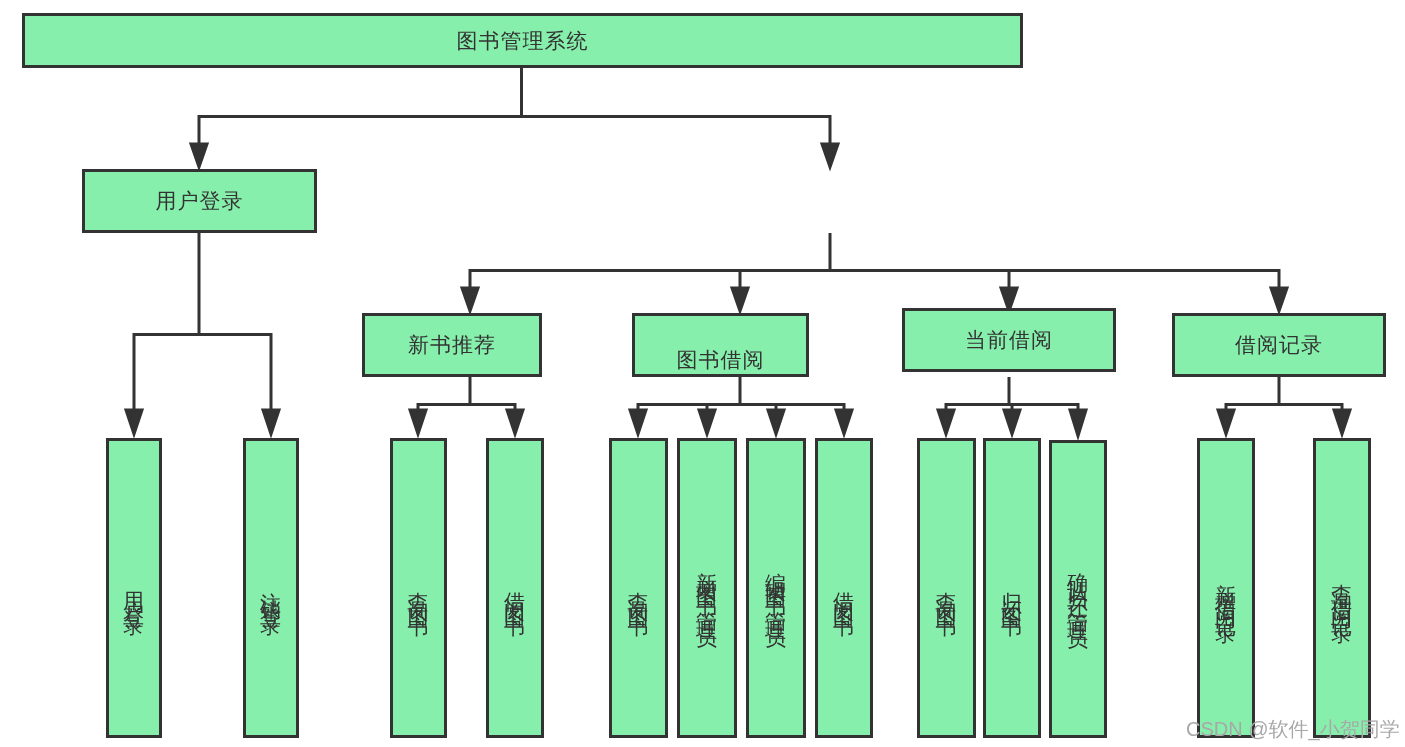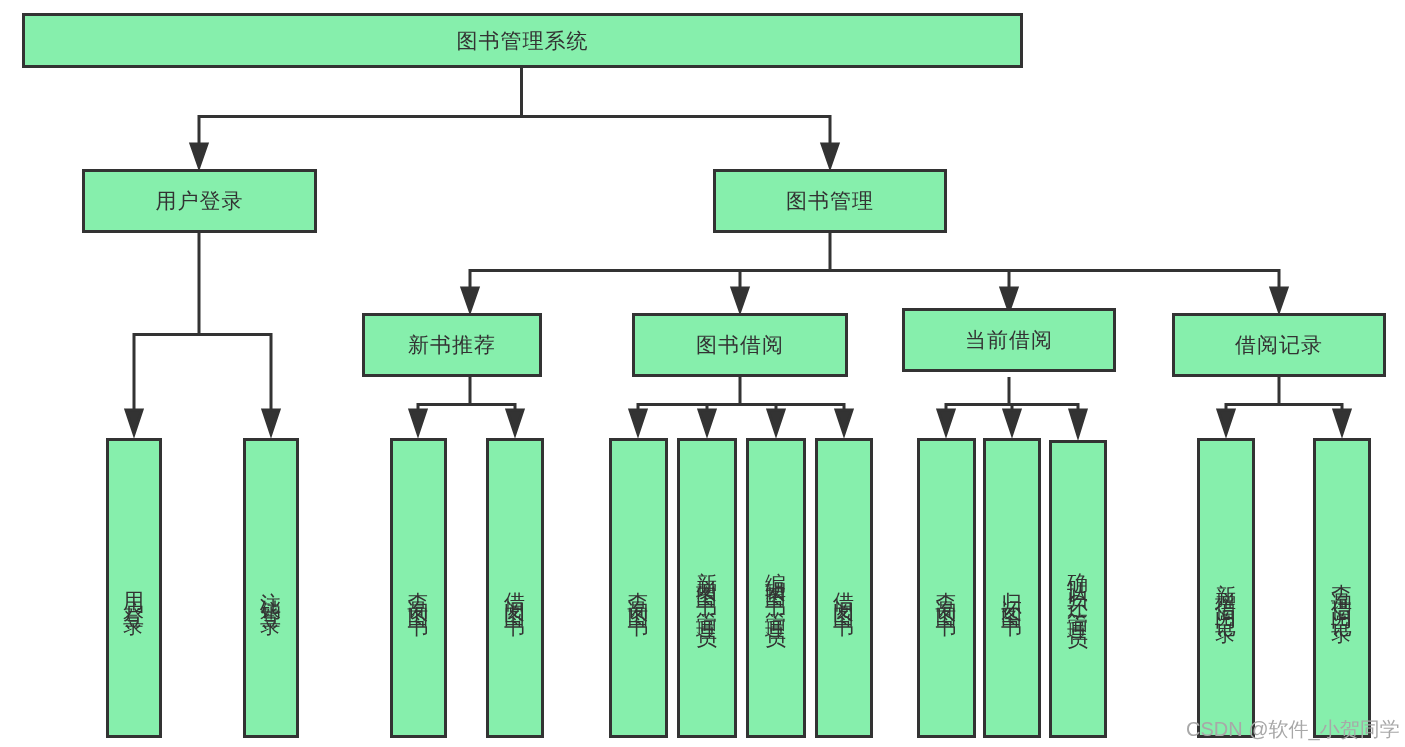--- a/index.html
+++ b/index.html
@@ -45,21 +45,21 @@
     text-align: center;
     padding-top: 6px;
   }
   
   .n-root      { left: 22px;  top: 13px;  width: 1001px; height: 55px; }
   
   .n-l2-0      { left: 82px;  top: 169px; width: 235px;  height: 64px; }
   .n-l2-1      { left: 713px; top: 169px; width: 234px;  height: 64px; }
   
   .n-l3-0      { left: 362px;  top: 313px; width: 180px; height: 64px; }
-  .n-l3-1      { left: 632px;  top: 313px; width: 216px; height: 64px; }
+  .n-l3-1      { left: 632px;  top: 313px; width: 177px; height: 64px; align-items: flex-end; }
   .n-l3-2      { left: 902px;  top: 308px; width: 214px; height: 64px; }
   .n-l3-3      { left: 1172px; top: 313px; width: 214px; height: 64px; }
   
   .n-login-0   { left: 106px;  top: 438px; width: 56px; height: 300px; }
   .n-login-1   { left: 243px;  top: 438px; width: 56px; height: 300px; }
   .n-rec-0     { left: 390px;  top: 438px; width: 57px; height: 300px; }
   .n-rec-1     { left: 486px;  top: 438px; width: 58px; height: 300px; }
   .n-borrow-0  { left: 609px;  top: 438px; width: 59px; height: 300px; }
   .n-borrow-1  { left: 677px;  top: 438px; width: 60px; height: 300px; }
   .n-borrow-2  { left: 746px;  top: 438px; width: 60px; height: 300px; }
@@ -134,23 +134,20 @@
     </g>
   </svg>
 
   <div class="node n-root">
     <span>图书管理系统</span>
   </div>
 
   <div class="node n-l2-0">
     <span>用户登录</span>
   </div>
-  <div class="node n-l2-1">
-    <span>图书管理</span>
-  </div>
 
   <div class="node n-l3-0">
     <span>新书推荐</span>
   </div>
   <div class="node n-l3-1">
     <span>图书借阅</span>
   </div>
   <div class="node n-l3-2">
     <span>当前借阅</span>
   </div>

